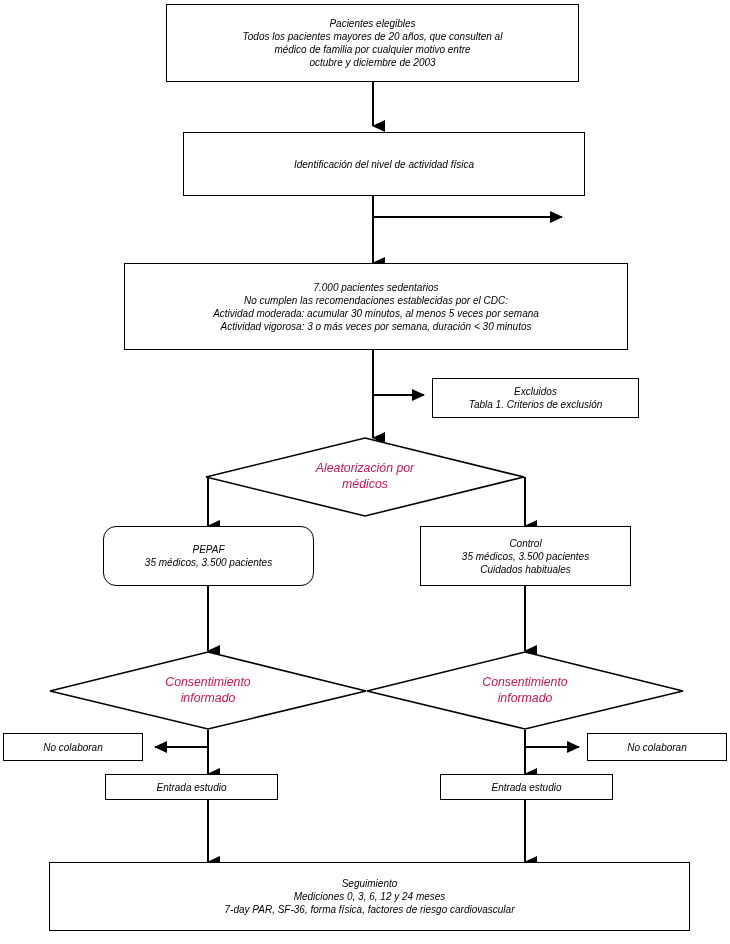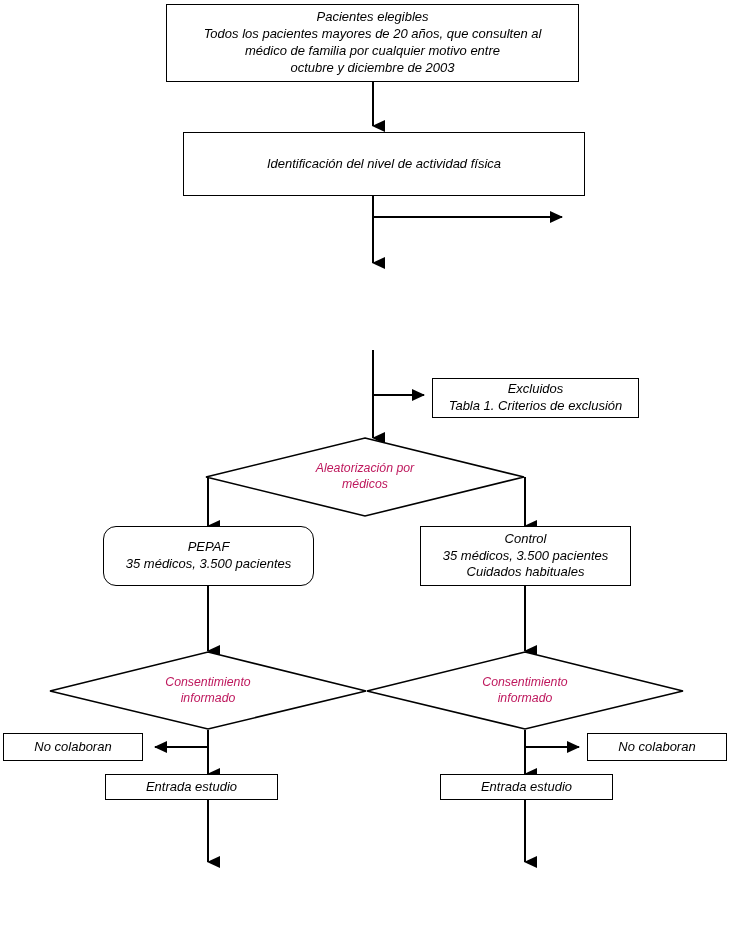--- a/index.html
+++ b/index.html
@@ -18,21 +18,21 @@
   .node {
     position: absolute;
     box-sizing: border-box;
     border: 1.6px solid #000000;
     background: #ffffff;
     display: flex;
     align-items: center;
     justify-content: center;
     text-align: center;
     font-style: italic;
-    font-size: 13px;
+    font-size: 10px;
     line-height: 1.30;
     color: #000000;
     z-index: 3;
     white-space: pre-line;
     padding: 2px 6px;
   }
   .diamond-wrap {
     position: absolute;
     z-index: 2;
   }
@@ -120,20 +120,24 @@
   </svg>
 
   <div class="node" style="left:166px; top:4px; width:413px; height:78px;">Pacientes elegibles
 Todos los pacientes mayores de 20 años, que consulten al
 médico de familia por cualquier motivo entre
 octubre y diciembre de 2003</div>
 
   <div class="node" style="left:183px; top:132px; width:402px; height:64px;">Identificación del nivel de actividad física</div>
 
 
+  <div class="node" style="left:124px; top:263px; width:504px; height:87px;">7.000 pacientes sedentarios
+No cumplen las recomendaciones establecidas por el CDC:
+Actividad moderada: acumular 30 minutos, al menos 5 veces por semana
+Actividad vigorosa: 3 o más veces por semana, duración &lt; 30 minutos</div>
 
   <div class="node" style="left:432px; top:378px; width:207px; height:40px;">Excluidos
 Tabla 1. Criterios de exclusión</div>
 
   <div class="diamond-wrap" style="left:205px; top:437px; width:320px; height:80px;">
     <svg width="320" height="80" viewBox="0 0 320 80" xmlns="http://www.w3.org/2000/svg">
       <polygon points="160,1 319,40 160,79 1,40" fill="#ffffff" stroke="#000000" stroke-width="1.6"></polygon>
     </svg>
     <div class="diamond-label">Aleatorización por
 médicos</div>
@@ -163,14 +167,17 @@
   </div>
 
   <div class="node" style="left:3px; top:733px; width:140px; height:28px;">No colaboran</div>
 
   <div class="node" style="left:587px; top:733px; width:140px; height:28px;">No colaboran</div>
 
   <div class="node" style="left:105px; top:774px; width:173px; height:26px;">Entrada estudio</div>
 
   <div class="node" style="left:440px; top:774px; width:173px; height:26px;">Entrada estudio</div>
 
+  <div class="node" style="left:49px; top:862px; width:641px; height:69px;">Seguimiento
+Mediciones 0, 3, 6, 12 y 24 meses
+7-day PAR, SF-36, forma física, factores de riesgo cardiovascular</div>
 
 </div>
 
 </body></html>

